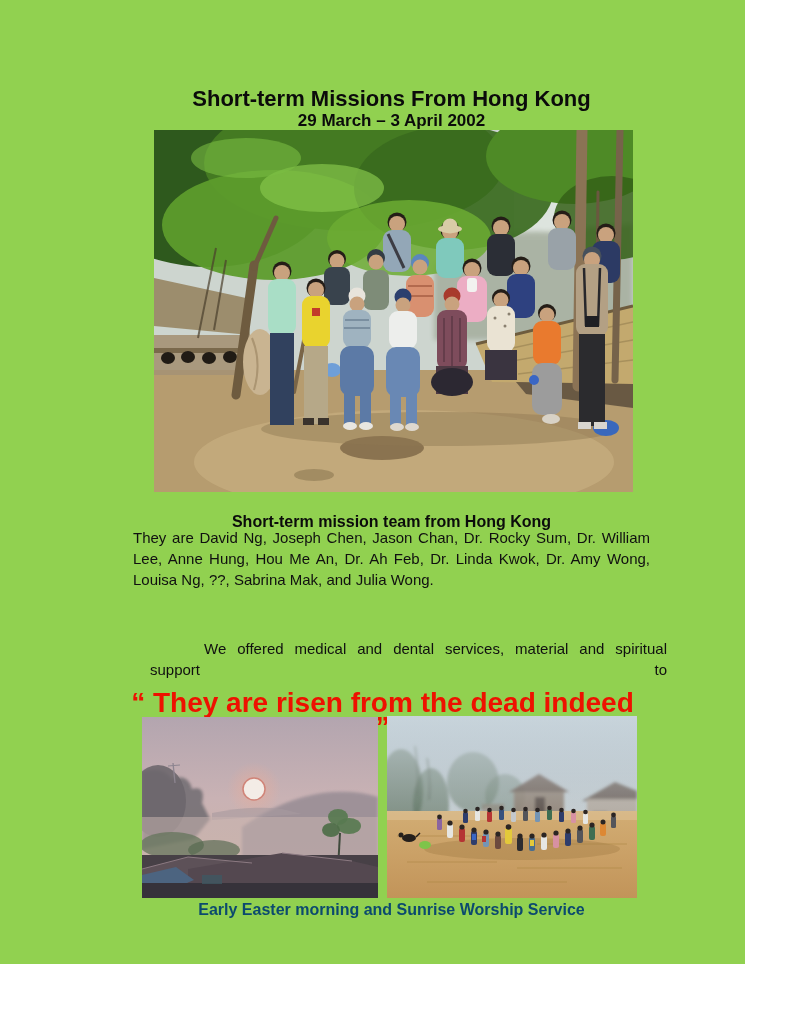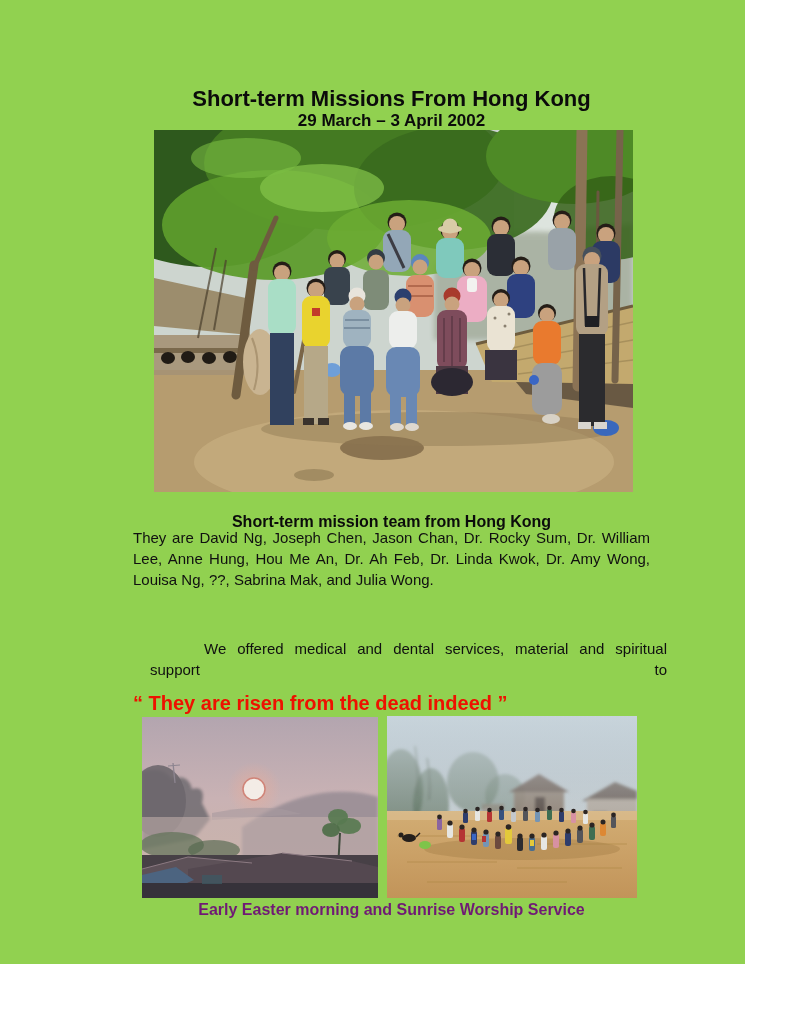--- a/index.html
+++ b/index.html
@@ -28,28 +28,28 @@
     left:133px; top:495px; width:517px; text-align:center;
     font-size:16px; font-weight:bold; color:#0b0b0b; line-height:21px;margin-top:16px;
   }
   .bodytext { left:133px; top:0; width:517px; font-size:15px; color:#101010; }
   #para1 { top:527px; }
   #para2 { top:638px;margin-left:17px; }
   .tline { line-height:21px; text-align:justify; text-align-last:justify; }
   .tline.last { text-align-last:left; }
   .tline.indent { text-indent:54px; }
   #headline {
-    left:133px; top:691px; width:517px; 
-    font-size:20px; font-weight:bold; color:var(--red,#EE1100); line-height:24px;
+    left:124px; top:691px; width:517px; text-align:center;
+    font-size:28px; font-weight:bold; color:var(--red,#EE1100); line-height:24px;
   }
   #photo-sunrise { left:142px; top:717px; width:236px; height:181px; }
   #photo-worship { left:387px; top:716px; width:250px; height:182px; }
   #caption-easter {
     left:133px; top:899px; width:517px; text-align:center;
-    font-size:16px; font-weight:bold; color:#701a75; line-height:21px;
+    font-size:16px; font-weight:bold; color:#0c4a6e; line-height:21px;
   }
 </style>
 </head>
 <body>
 
 <div id="page">
   <div id="green-area">
 
     <div class="abs" id="doc-title">Short-term Missions From Hong Kong</div>
     <div class="abs" id="doc-subtitle">29 March – 3 April 2002</div>

